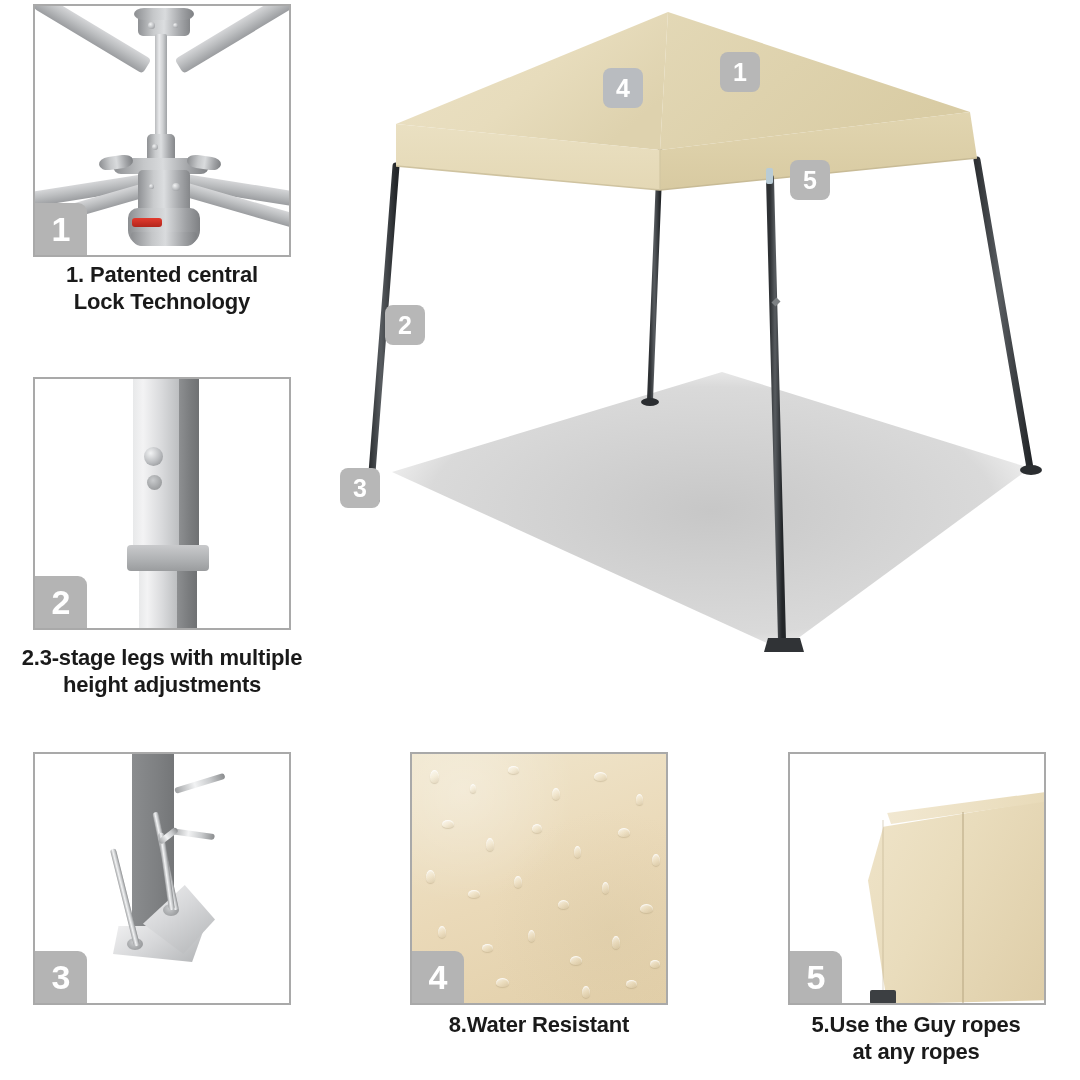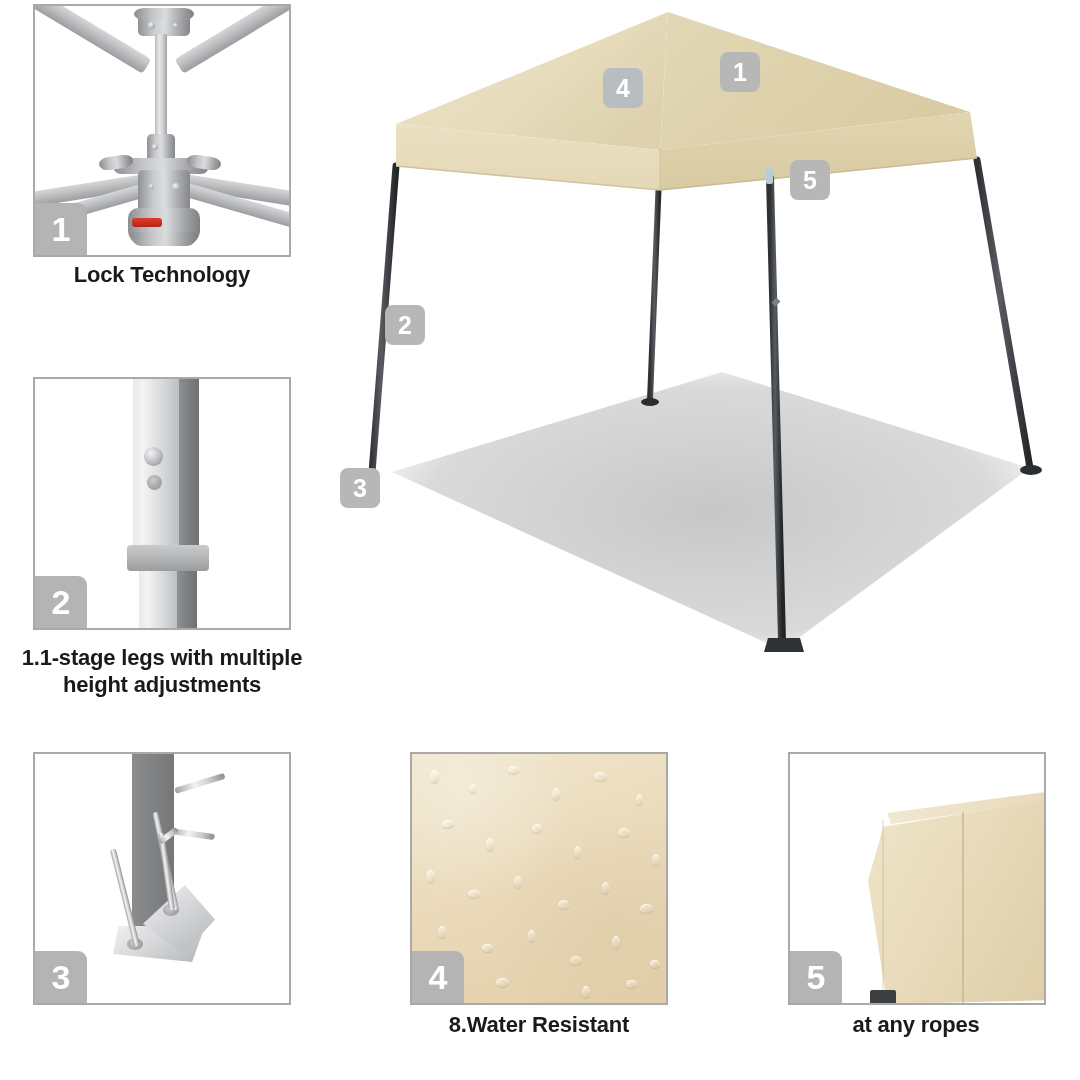--- a/index.html
+++ b/index.html
@@ -309,37 +309,38 @@
       <div class="bolt" style="left:137px; top:177px; width:8px; height:8px;"></div>
       <div class="bolt" style="left:114px; top:178px; width:5px; height:5px;"></div>
 
       <div class="hub-round" style="left:93px; top:202px; width:72px; height:38px; border-radius:10px 10px 16px 16px;"></div>
       <div class="red-tab" style="left:97px; top:212px; width:30px; height:9px;"></div>
       <div class="hub-round" style="left:96px; top:226px; width:66px; height:14px; border-radius:4px 4px 14px 14px;"></div>
     </div>
     <div class="badge-corner">1</div>
   </div>
   <div class="caption" style="left:24px; top:262px; width:276px;">
+    <div>1. Patented central</div>
     <div>Lock Technology</div>
   </div>
 
   <div class="panel" style="left:33px; top:377px; width:258px; height:253px;">
     <div class="panel-photo">
       <div class="leg-tube-light" style="left:98px; top:0; width:46px; height:170px;"></div>
       <div class="leg-tube-dark" style="left:144px; top:0; width:20px; height:170px;"></div>
       <div class="leg-hole" style="left:112px; top:96px; width:15px; height:15px;"></div>
       <div class="bolt" style="left:109px; top:68px; width:19px; height:19px;"></div>
       <div class="leg-collar" style="left:92px; top:166px; width:82px; height:26px;"></div>
       <div class="leg-tube-light" style="left:104px; top:192px; width:38px; height:61px;"></div>
       <div class="leg-tube-dark" style="left:142px; top:192px; width:20px; height:61px;"></div>
     </div>
     <div class="badge-corner">2</div>
   </div>
   <div class="caption" style="left:2px; top:645px; width:320px;">
-    <div>1.1-stage legs with multiple</div>
+    <div>2.3-stage legs with multiple</div>
     <div>height adjustments</div>
   </div>
 
   <div class="panel" style="left:33px; top:752px; width:258px; height:253px;">
     <div class="panel-photo">
       <div class="leg-tube-dark" style="left:97px; top:-2px; width:42px; height:178px; background:linear-gradient(90deg,#8a8c8e 0%, #7e8082 60%, #747678 100%);"></div>
       <div class="foot-plate" style="left:78px; top:172px; width:92px; height:36px; clip-path:polygon(6% 0%, 100% 0%, 86% 100%, 0% 78%);"></div>
       <div class="foot-plate" style="left:108px; top:128px; width:72px; height:72px; clip-path:polygon(0% 58%, 58% 4%, 100% 52%, 56% 100%);"></div>
       <div class="leg-hole" style="left:128px; top:150px; width:16px; height:12px;"></div>
       <div class="leg-hole" style="left:92px; top:184px; width:16px; height:12px;"></div>
@@ -398,16 +399,17 @@
            clip-path:polygon(8% 14%, 100% 0%, 100% 98%, 10% 100%, 0% 40%);"></div>
       <div class="cover-top" style="left:78px; top:36px; width:192px; height:34px;
            clip-path:polygon(10% 68%, 100% 0%, 100% 28%, 12% 100%);"></div>
       <div class="seam" style="left:172px; top:58px; width:2px; height:192px;"></div>
       <div class="seam" style="left:92px; top:66px; width:2px; height:184px; opacity:0.5;"></div>
       <div class="rope-tab" style="left:80px; top:236px; width:26px; height:14px;"></div>
     </div>
     <div class="badge-corner">5</div>
   </div>
   <div class="caption" style="left:776px; top:1012px; width:280px;">
+    <div>5.Use the Guy ropes</div>
     <div>at any ropes</div>
   </div>
 
 </div>
 
 </body></html>

